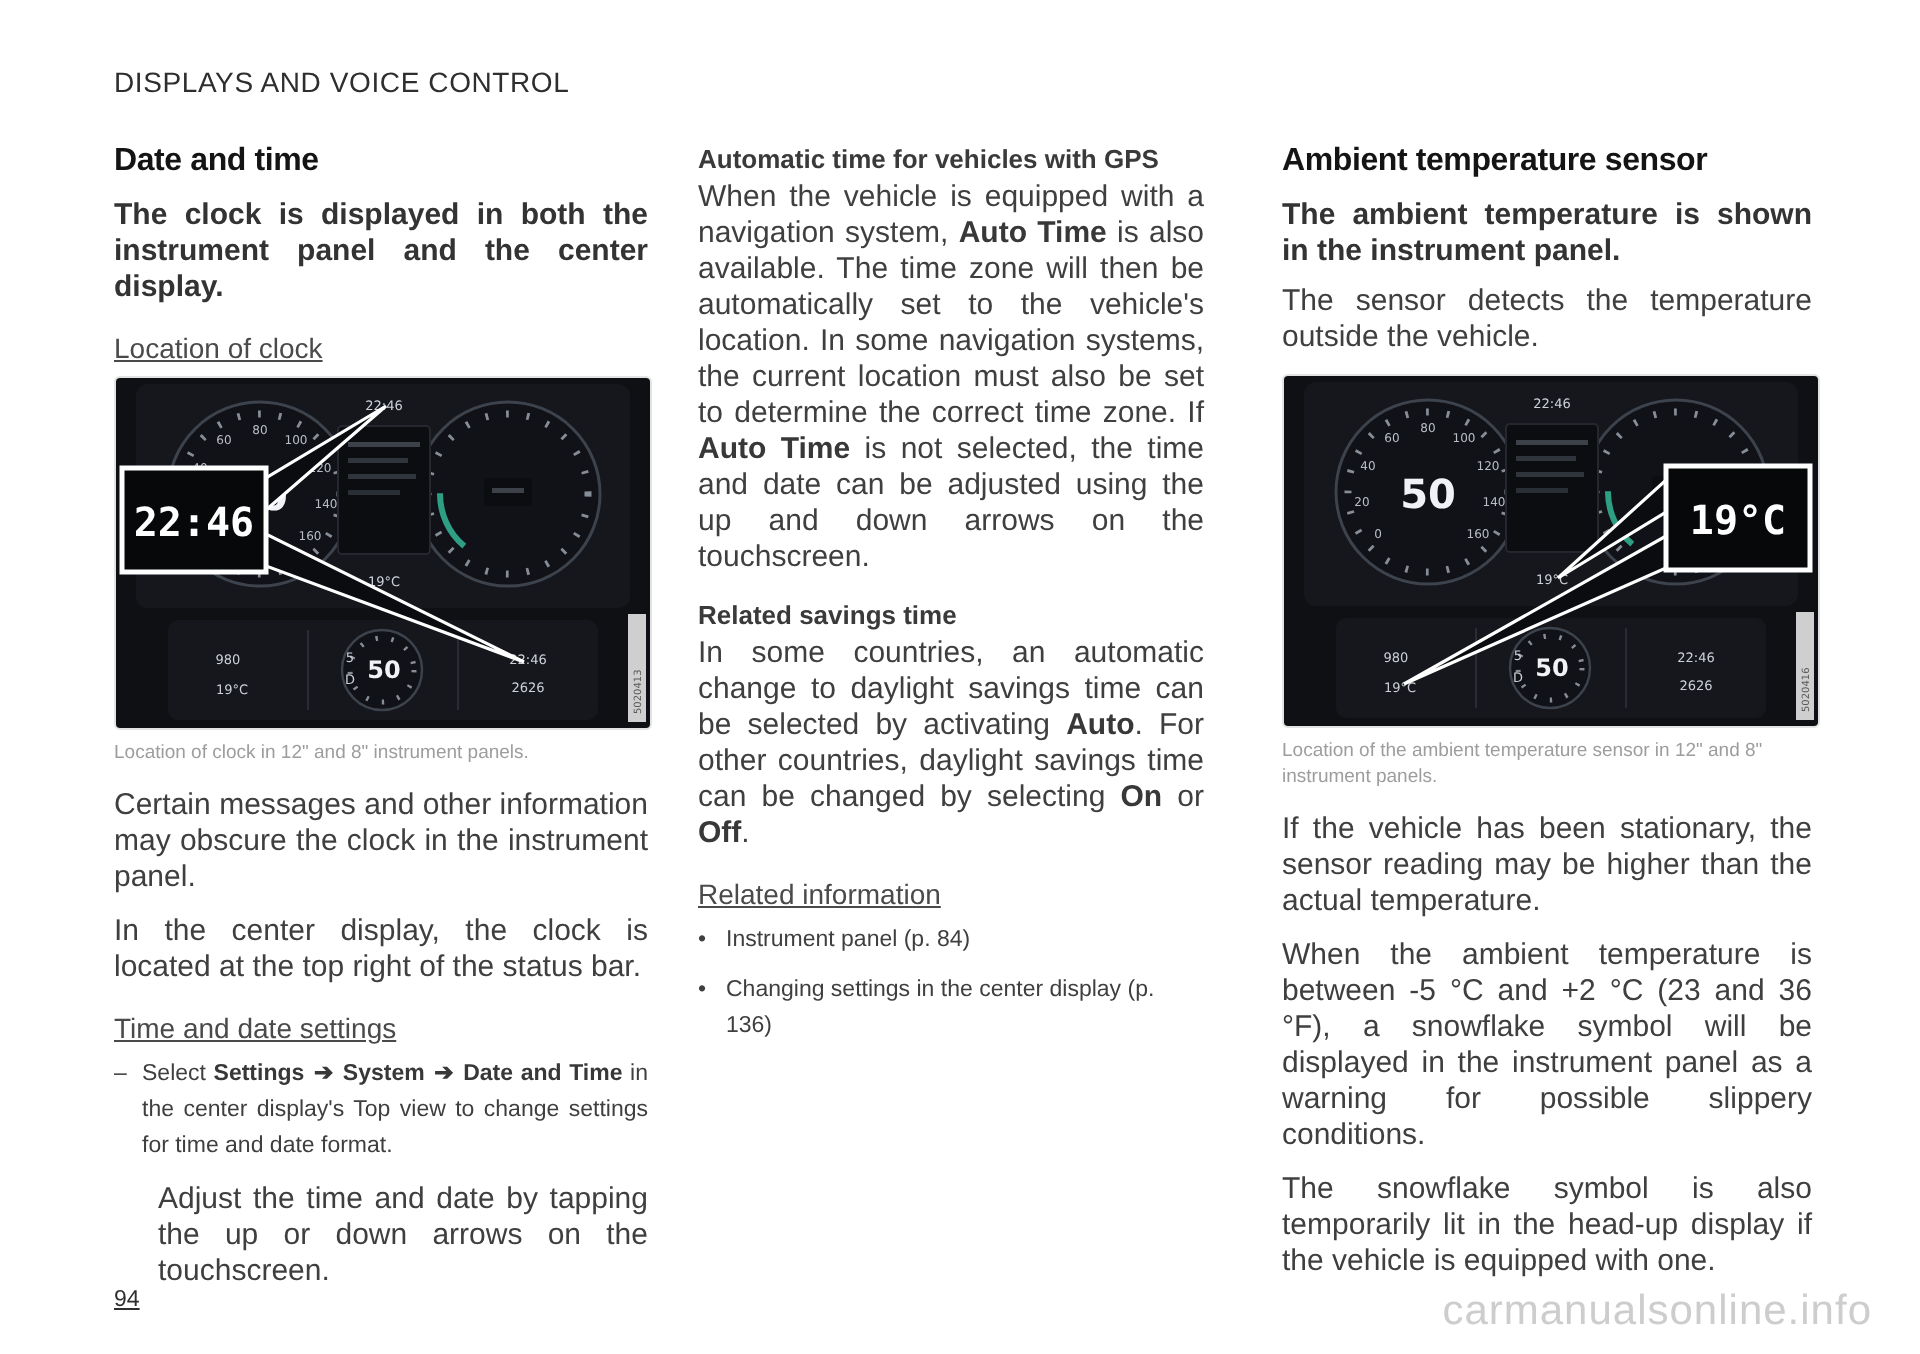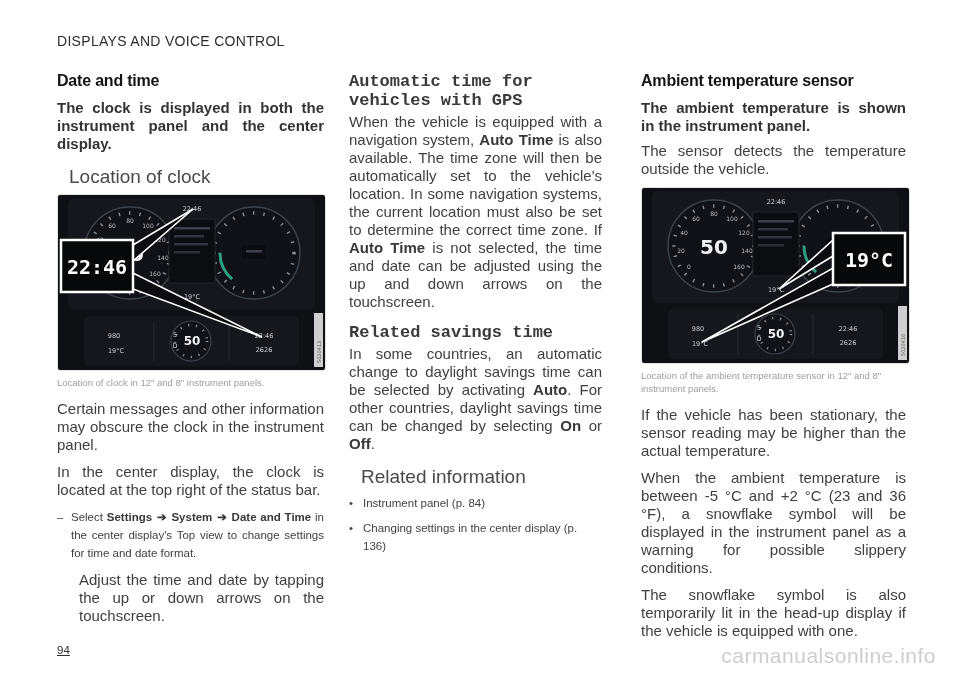--- a/index.html
+++ b/index.html
@@ -3,22 +3,22 @@
 <meta charset="utf-8">
 <style>
   html,body{margin:0;padding:0;}
   body{width:960px;height:677px;background:#ffffff;font-family:"Liberation Sans",sans-serif;color:#3f3f3f;position:relative;overflow:hidden;}
   .running-header{position:absolute;left:57px;top:33px;font-size:14px;color:#2e2e2e;letter-spacing:.3px;}
   .col{position:absolute;top:72px;}
   .col1{left:57px;width:267px;}
   .col2{left:349px;width:253px;}
   .col3{left:641px;width:265px;}
   h1{margin:0 0 9px;font-size:16px;color:#141414;letter-spacing:-.2px;font-weight:bold;}
-  h2{margin:13px 12px 6px;font-size:19px;font-weight:normal;color:#4a4a4a;}
-  h3{margin:12px 0 3px;font-size:17px;color:#3a3a3a;font-weight:bold;font-family:Liberation Mono, monospace;}
+  h2{margin:13px 0 6px;font-size:14px;font-weight:normal;color:#4a4a4a;text-decoration:underline;}
+  h3{margin:12px 0 3px;font-size:13px;color:#3a3a3a;font-weight:bold;}
   .col > :first-child{margin-top:0;}
   p{margin:0 0 9px;font-size:15px;line-height:18px;text-align:justify;}
   p.lead{font-weight:bold;color:#333;margin-bottom:7px;}
   .term{font-weight:bold;color:#383838;}
   .arrow{font-weight:bold;color:#383838;padding:0 1px;}
   figure{margin:3px 0 5px;width:267px;height:175px;border-radius:3px;overflow:hidden;border:1px solid #e3e3e3;}
   figure svg{display:block;width:267px;height:175px;}
   .caption{font-size:9.5px;line-height:13px;color:#9d9d9d;margin-bottom:11px;}
   .step{display:flex;font-size:11.5px;line-height:18px;}
   .step .marker{flex:none;width:14px;}
@@ -116,20 +116,21 @@
         <polygon class="tail" points="75,78 75,94 204,142"></polygon>
         <rect class="callout-box" x="3" y="45" width="72" height="52"></rect>
         <text class="callout-text" x="39" y="79">22:46</text>
       </svg>
     </figure>
     <div class="caption">Location of clock in 12" and 8" instrument panels.</div>
 
     <p>Certain messages and other information may obscure the clock in the instrument panel.</p>
     <p>In the center display, the clock is located at the top right of the status bar.</p>
 
+    <h2>Time and date settings</h2>
     <div class="step">
       <span class="marker">–</span>
       <div class="step-text"><span>Select </span><span class="term">Settings</span> <span class="arrow">➔</span> <span class="term">System</span> <span class="arrow">➔</span> <span class="term">Date and Time</span><span> in the center display's Top view to change settings for time and date format.</span></div>
     </div>
     <p class="indent">Adjust the time and date by tapping the up or down arrows on the touchscreen.</p>
   </div>
 
   <div class="col col2">
     <h3>Automatic time for vehicles with GPS</h3>
     <p><span>When the vehicle is equipped with a navigation system, </span><span class="term">Auto Time</span><span> is also available. The time zone will then be automatically set to the vehicle's location. In some navigation systems, the current location must also be set to determine the correct time zone. If </span><span class="term">Auto Time</span><span> is not selected, the time and date can be adjusted using the up and down arrows on the touchscreen.</span></p>

